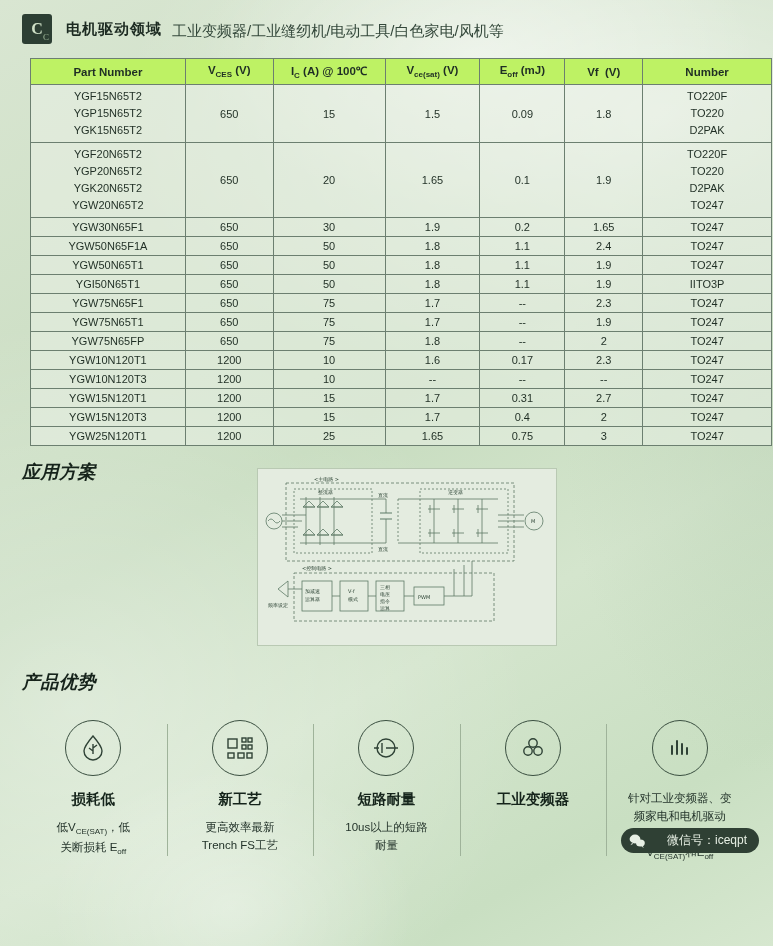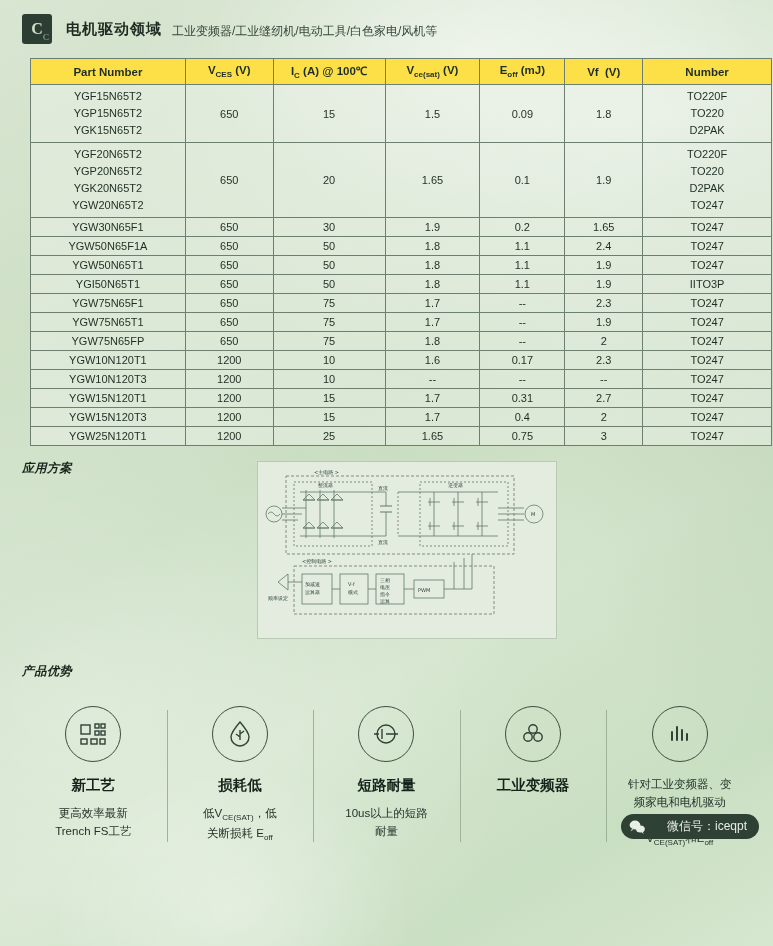--- a/index.html
+++ b/index.html
@@ -46,53 +46,53 @@
   }
   .logo .c2 {
     position: absolute; right: 3px; bottom: 2px;
     font-size: 9px; color: #9fb79a; font-weight: normal;
   }
   .title-main {
     font-size: 15px; font-weight: bold; color: #1d2b22;
     letter-spacing: 1px;
   }
   .title-sub {
-    font-size: 12px; color: #33473a; margin-left: 10px;
+    font-size: 15px; color: #33473a; margin-left: 10px;
     position: relative; top: 2px;
   }
 
   
   .table-wrap { padding: 4px 16px 0 30px; }
   table.spec {
     width: 742px;
     border-collapse: collapse;
     background: rgba(233,241,229,0.55);
     font-size: 11px;
     color: #1f2e24;
   }
   table.spec th, table.spec td {
     border: 1px solid #6c7f70;
     text-align: center;
     vertical-align: middle;
     padding: 3px 2px;
   }
   table.spec thead th {
-    background: #fde047;
+    background: #bef264;
     font-weight: bold;
     font-size: 11.5px;
     height: 26px;
     text-align: center;
   }
   table.spec td { height: 19px; }
   .cell-multi { line-height: 1.55; padding: 6px 2px; }
   sub { font-size: 8px; }
 
   
   .sec-heading {
-    font-size: 12px; font-weight: bold; font-style: italic;
+    font-size: 18px; font-weight: bold; font-style: italic;
     color: #16231b;
     padding-left: 22px;
     letter-spacing: 0.5px;
   }
   #app-heading { margin-top: 14px; }
 
   
   .diagram-wrap {
     margin: -16px auto 0 auto;
     width: 300px; height: 178px;
@@ -396,48 +396,48 @@
       </g>
     </svg>
   </div>
 
   <div class="sec-heading" id="adv-heading">产品优势</div>
 
   <div class="adv-row">
 
     <div class="adv-col">
       <div class="adv-icon">
+        <svg width="24" height="28" viewBox="0 0 24 28" fill="none" stroke="#2f4236" stroke-width="1.4">
+          <path d="M12 2 C6 9 3 13 3 17 a9 9 0 0 0 18 0 C21 13 18 9 12 2 z"></path>
+          <path d="M12 10 v10 M12 14 l4 -3 M12 17 l-4 -3"></path>
+        </svg>
+      </div>
+      <div class="adv-title">损耗低</div>
+      <div class="adv-desc">低V<sub>CE(SAT)</sub>，低<br>关断损耗 E<sub>off</sub></div>
+    </div>
+
+    <div class="adv-col">
+      <div class="adv-icon">
         <svg width="28" height="26" viewBox="0 0 28 26" fill="none" stroke="#2f4236" stroke-width="1.4">
           <rect x="2" y="4" width="9" height="9"></rect>
           <rect x="16" y="3" width="4" height="4"></rect>
           <rect x="22" y="3" width="4" height="4"></rect>
           <rect x="16" y="10" width="4" height="4"></rect>
           <rect x="22" y="10" width="4" height="4"></rect>
           <rect x="2" y="18" width="6" height="5"></rect>
           <rect x="12" y="18" width="6" height="5"></rect>
           <rect x="21" y="18" width="5" height="5"></rect>
         </svg>
       </div>
       <div class="adv-title">新工艺</div>
       <div class="adv-desc">更高效率最新<br>Trench FS工艺</div>
     </div>
 
     <div class="adv-col">
       <div class="adv-icon">
-        <svg width="24" height="28" viewBox="0 0 24 28" fill="none" stroke="#2f4236" stroke-width="1.4">
-          <path d="M12 2 C6 9 3 13 3 17 a9 9 0 0 0 18 0 C21 13 18 9 12 2 z"></path>
-          <path d="M12 10 v10 M12 14 l4 -3 M12 17 l-4 -3"></path>
-        </svg>
-      </div>
-      <div class="adv-title">损耗低</div>
-      <div class="adv-desc">低V<sub>CE(SAT)</sub>，低<br>关断损耗 E<sub>off</sub></div>
-    </div>
-
-    <div class="adv-col">
-      <div class="adv-icon">
         <svg width="28" height="26" viewBox="0 0 28 26" fill="none" stroke="#2f4236" stroke-width="1.4">
           <circle cx="14" cy="13" r="9"></circle>
           <path d="M2 13 h5 M21 13 h5 M14 13 h7"></path>
           <path d="M10 8 v10"></path>
         </svg>
       </div>
       <div class="adv-title">短路耐量</div>
       <div class="adv-desc">10us以上的短路<br>耐量</div>
     </div>
 

